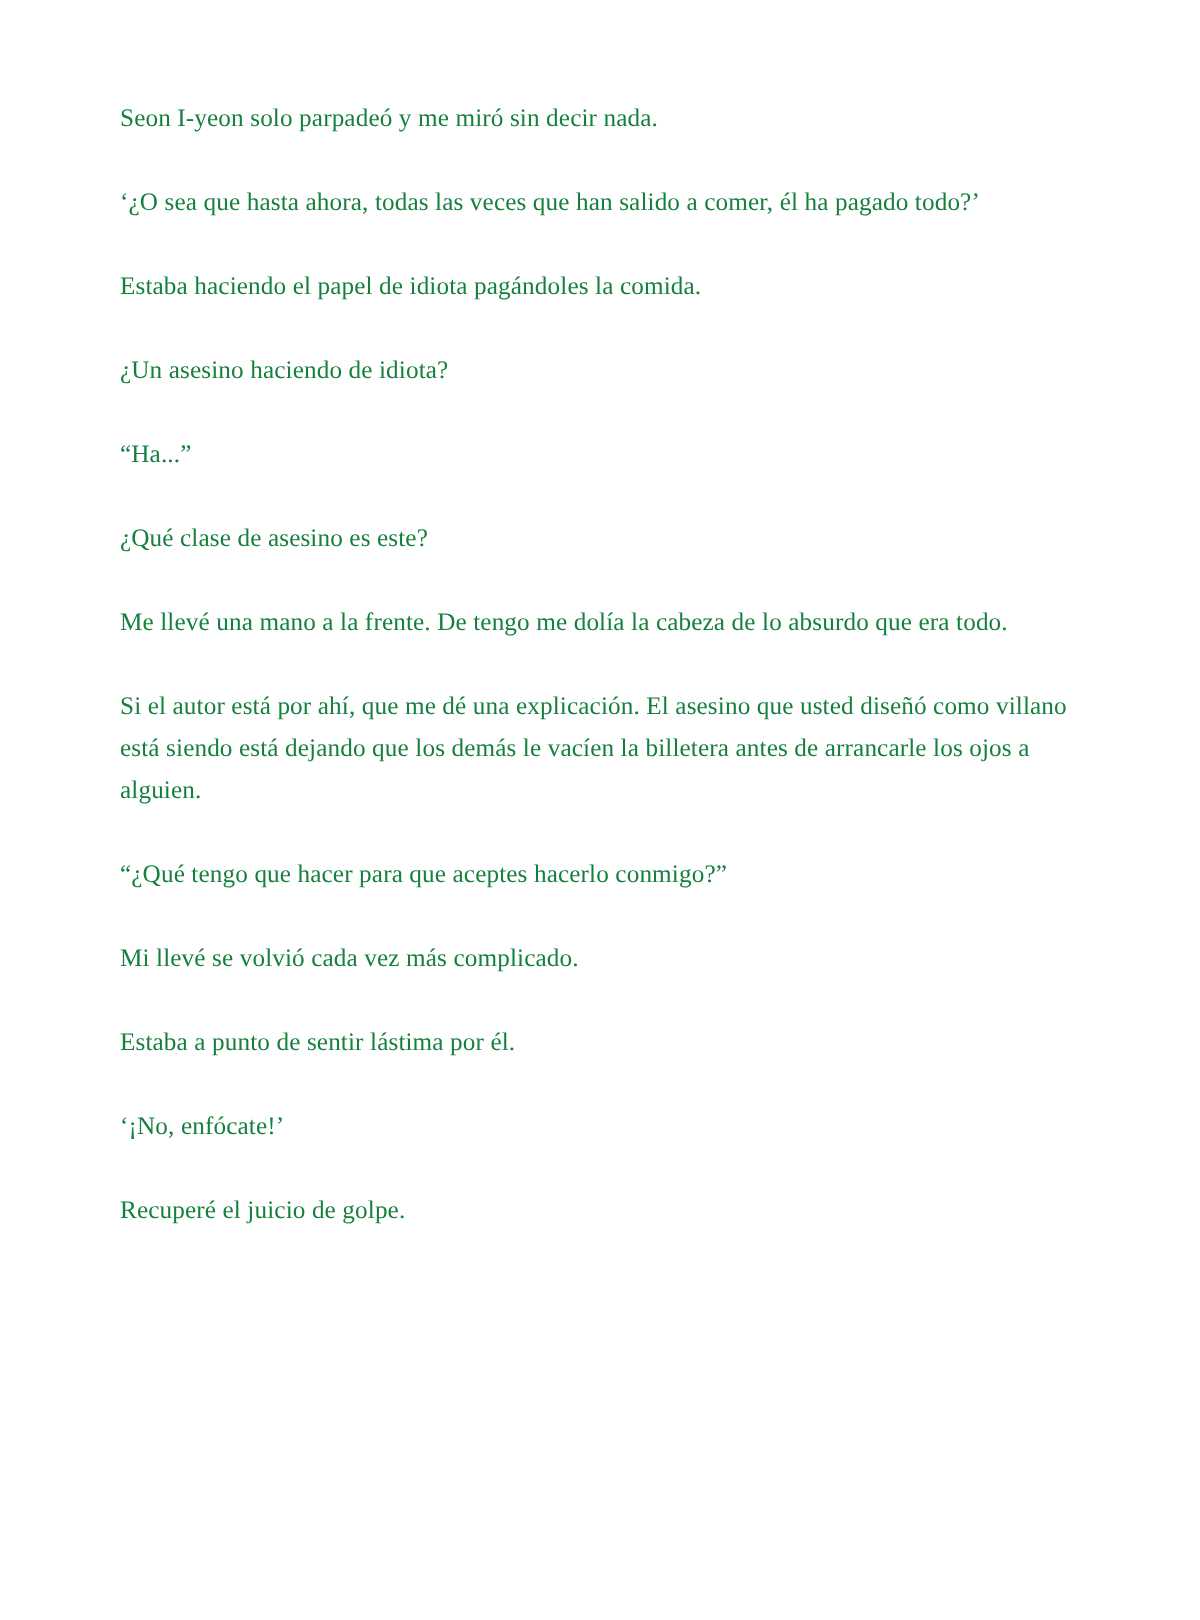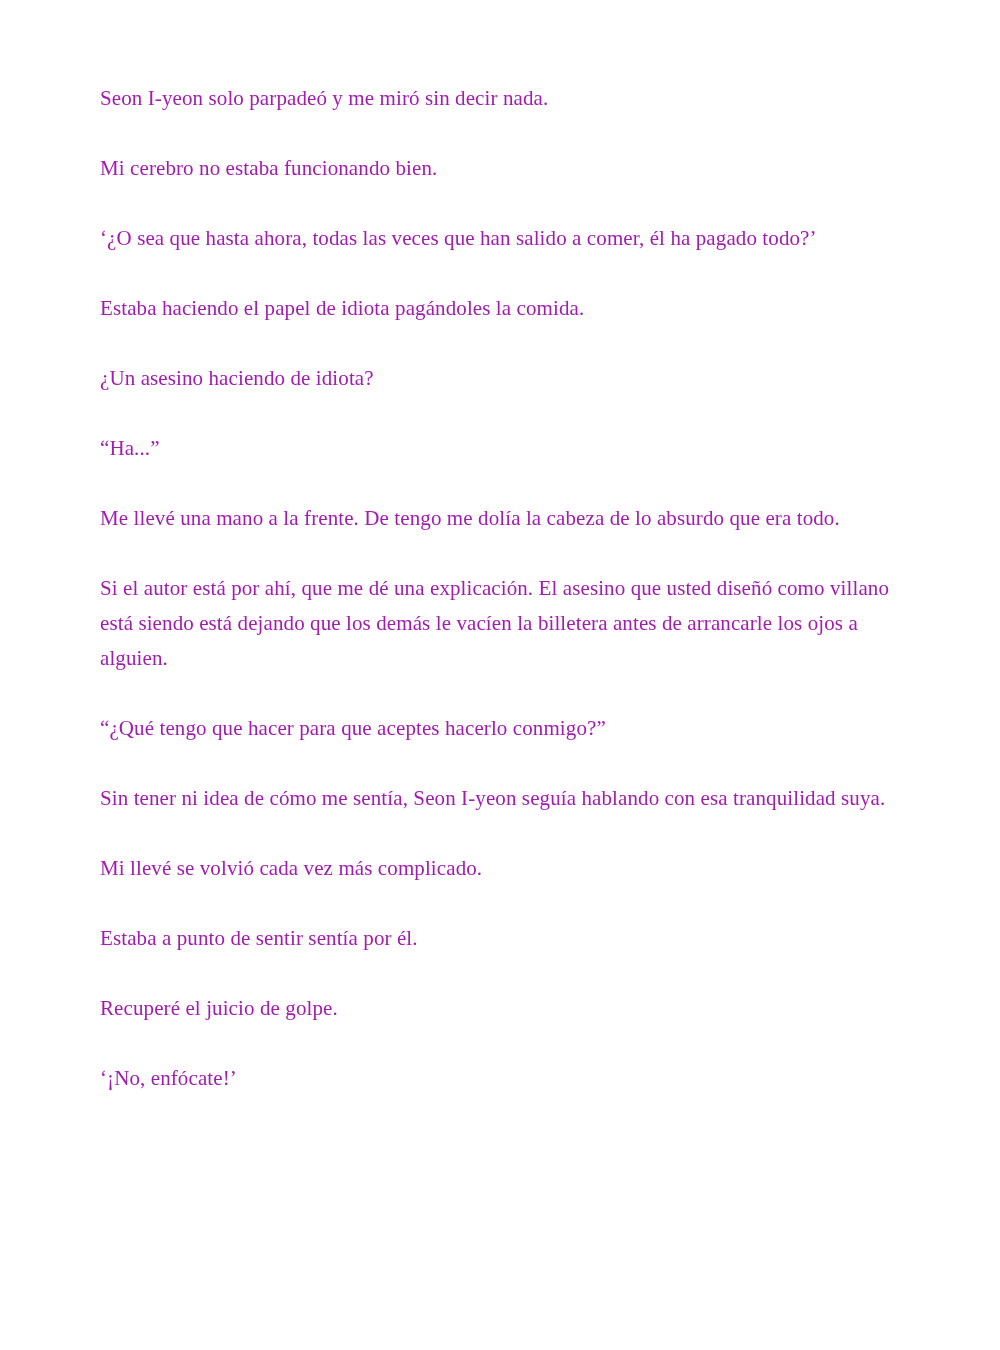--- a/index.html
+++ b/index.html
@@ -14,39 +14,38 @@
       position: relative;
     }
     .page {
       position: absolute;
       left: 100px;
       top: 81px;
       width: 810px;
       font-family: "Liberation Serif", "DejaVu Serif", serif;
       font-size: 21px;
       line-height: 35px;
-      color: #a21caf;
+      color: #15803d;
       letter-spacing: 0.1px;
     }
     .para {
       margin: 0 0 35px 0;
       padding: 0;
     }
   </style>
 </head>
 <body>
 
 <div class="page">
   <p class="para">Seon I-yeon solo parpadeó y me miró sin decir nada.</p>
-  <p class="para">Mi cerebro no estaba funcionando bien.</p>
   <p class="para">‘¿O sea que hasta ahora, todas las veces que han salido a comer, él ha pagado todo?’</p>
   <p class="para">Estaba haciendo el papel de idiota pagándoles la comida.</p>
   <p class="para">¿Un asesino haciendo de idiota?</p>
   <p class="para">“Ha...”</p>
+  <p class="para">¿Qué clase de asesino es este?</p>
   <p class="para">Me llevé una mano a la frente. De tengo me dolía la cabeza de lo absurdo que era todo.</p>
   <p class="para">Si el autor está por ahí, que me dé una explicación. El asesino que usted diseñó como villano está siendo está dejando que los demás le vacíen la billetera antes de arrancarle los ojos a alguien.</p>
   <p class="para">“¿Qué tengo que hacer para que aceptes hacerlo conmigo?”</p>
-  <p class="para">Sin tener ni idea de cómo me sentía, Seon I-yeon seguía hablando con esa tranquilidad suya.</p>
   <p class="para">Mi llevé se volvió cada vez más complicado.</p>
-  <p class="para">Estaba a punto de sentir sentía por él.</p>
+  <p class="para">Estaba a punto de sentir lástima por él.</p>
+  <p class="para">‘¡No, enfócate!’</p>
   <p class="para">Recuperé el juicio de golpe.</p>
-  <p class="para">‘¡No, enfócate!’</p>
 </div>
 
 </body></html>

